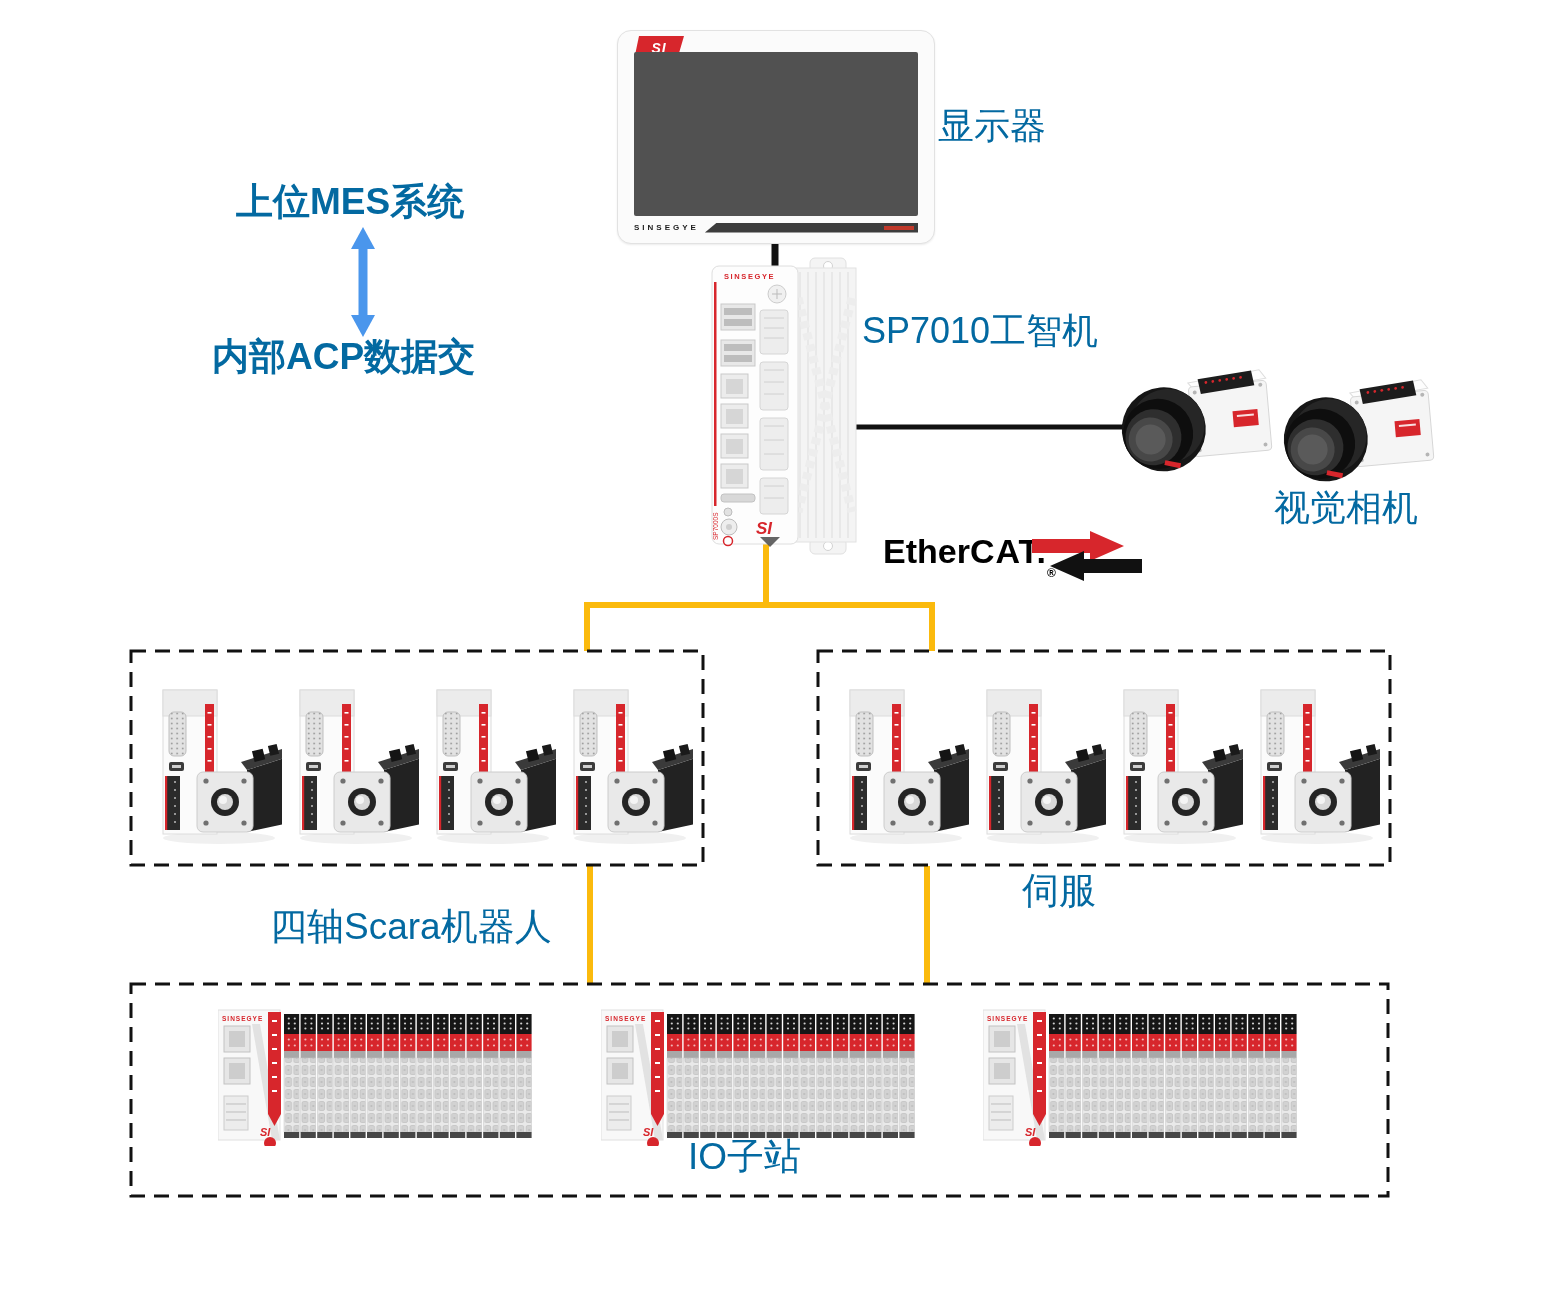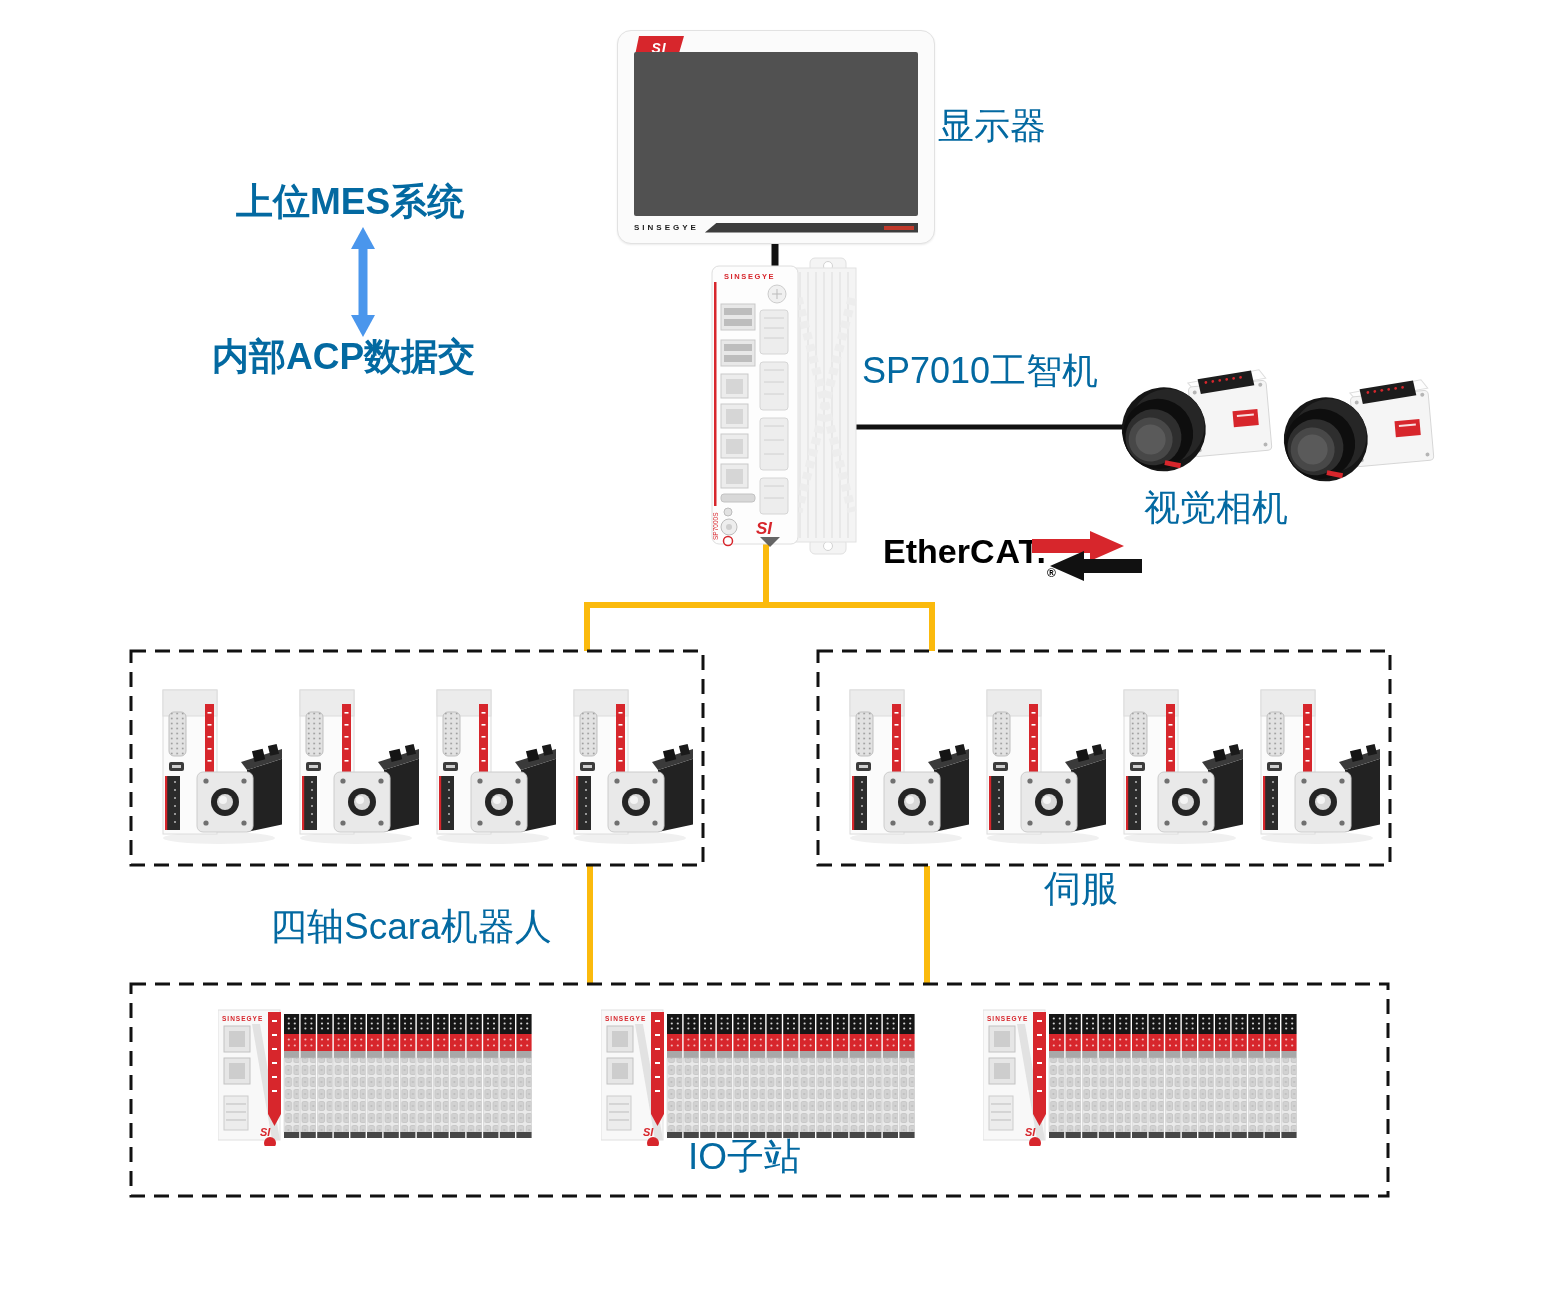--- a/index.html
+++ b/index.html
@@ -3,26 +3,26 @@
 <meta charset="utf-8">
 <style>
   html,body{margin:0;padding:0;background:#fff;}
   .stage{position:relative;width:1548px;height:1300px;background:#fff;overflow:hidden;
          font-family:"Liberation Sans","DejaVu Sans",sans-serif;color:#000;}
   svg{display:block;}
   
   .lbl{position:absolute;font-size:36px;line-height:1.1;white-space:nowrap;color:#0369a1;z-index:6;}
   .lbl.b{font-weight:700;font-size:37px;}
   #lbl-monitor{left:938px;top:106px;}
-  #lbl-ipc{left:862px;top:311px;margin-top:40px;}
+  #lbl-ipc{left:862px;top:311px;}
   #lbl-mes{left:236px;top:182px;}
   #lbl-acp{left:212px;top:337px;}
-  #lbl-cam{left:1144px;top:488px;}
+  #lbl-cam{left:1274px;top:488px;}
   #lbl-scara{left:270px;top:907px;font-size:37px;}
-  #lbl-servo{left:1044px;top:871px;font-size:37px;font-family:Liberation Mono, monospace;}
+  #lbl-servo{left:1022px;top:871px;font-size:37px;}
   #lbl-io{left:688px;top:1117px;font-size:37px;margin-top:20px;}
   
   #overlay{position:absolute;left:0;top:0;z-index:1;}
   
   .monitor{position:absolute;left:617px;top:30px;width:316px;height:212px;background:#fbfbfb;
            border:1px solid #e2e2e2;border-radius:14px;box-shadow:0 1px 2px rgba(0,0,0,.08);z-index:2;}
   .monitor .badge{position:absolute;left:16px;top:5px;width:50px;height:24px;background:#d7262c;
            clip-path:polygon(10% 0,100% 0,86% 100%,0 100%);color:#fff;font-weight:700;font-style:italic;
            font-size:14px;text-align:center;line-height:24px;letter-spacing:1px;}
   .monitor .screen{position:absolute;left:16px;top:21px;right:16px;bottom:27px;background:#515151;border-radius:2px;}

